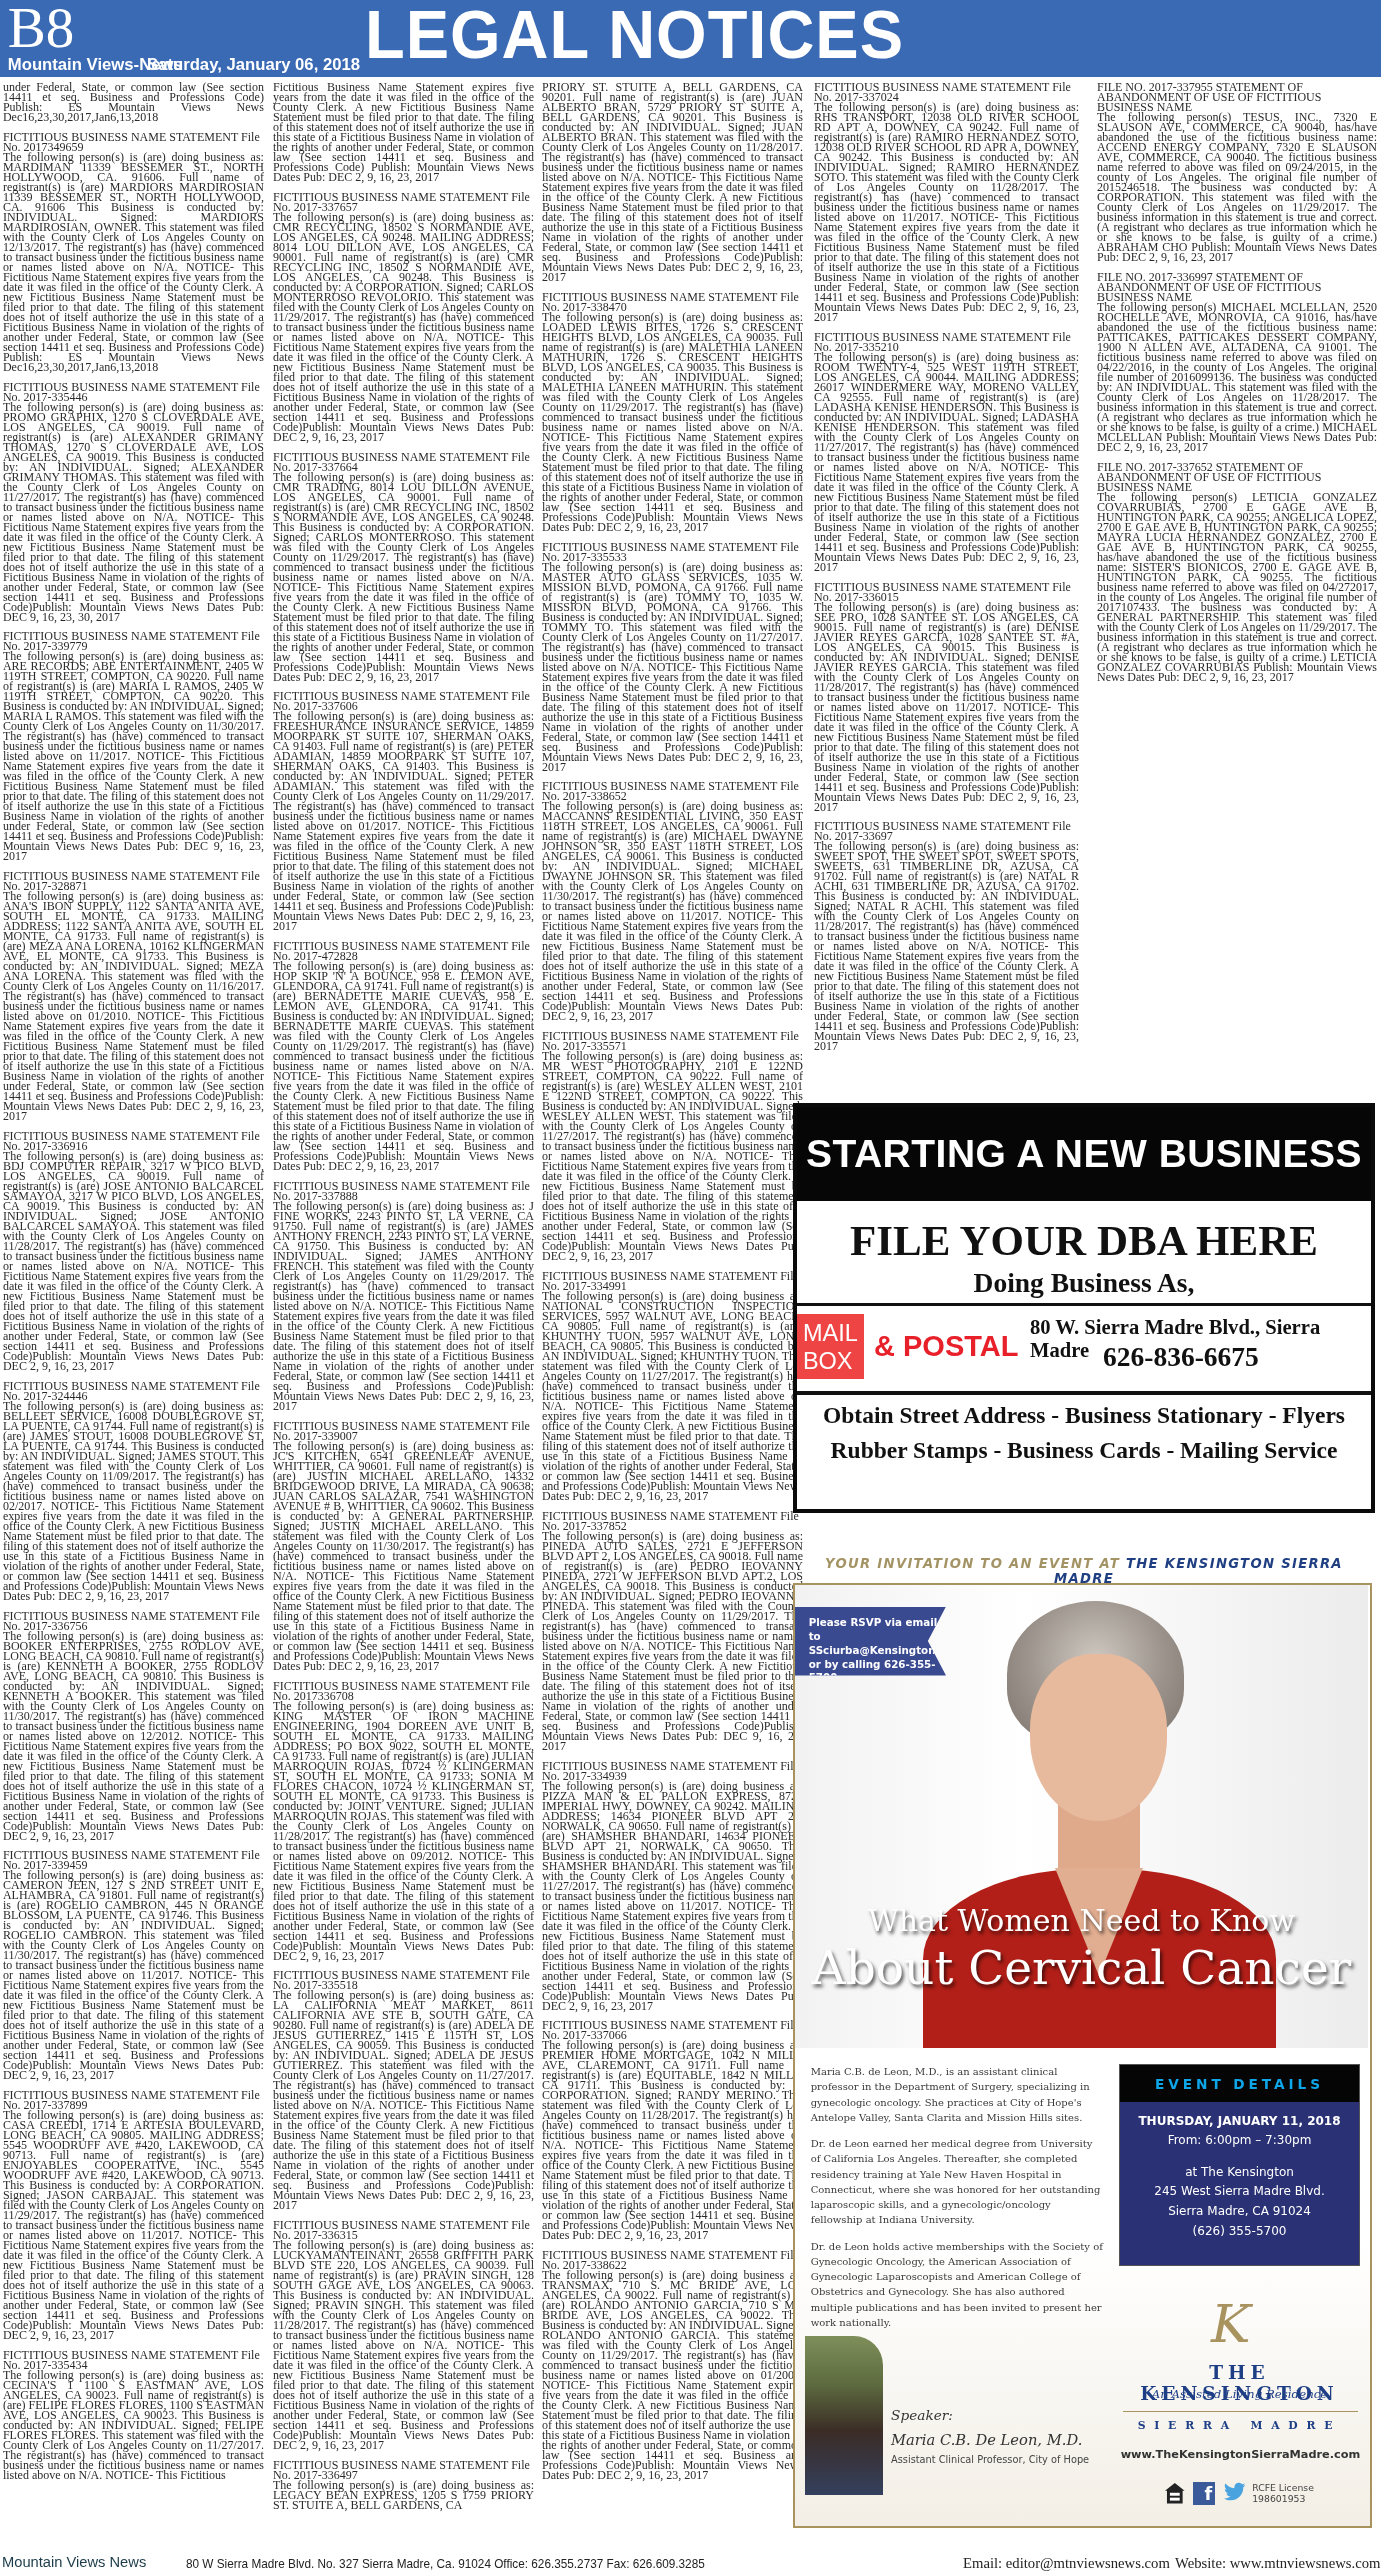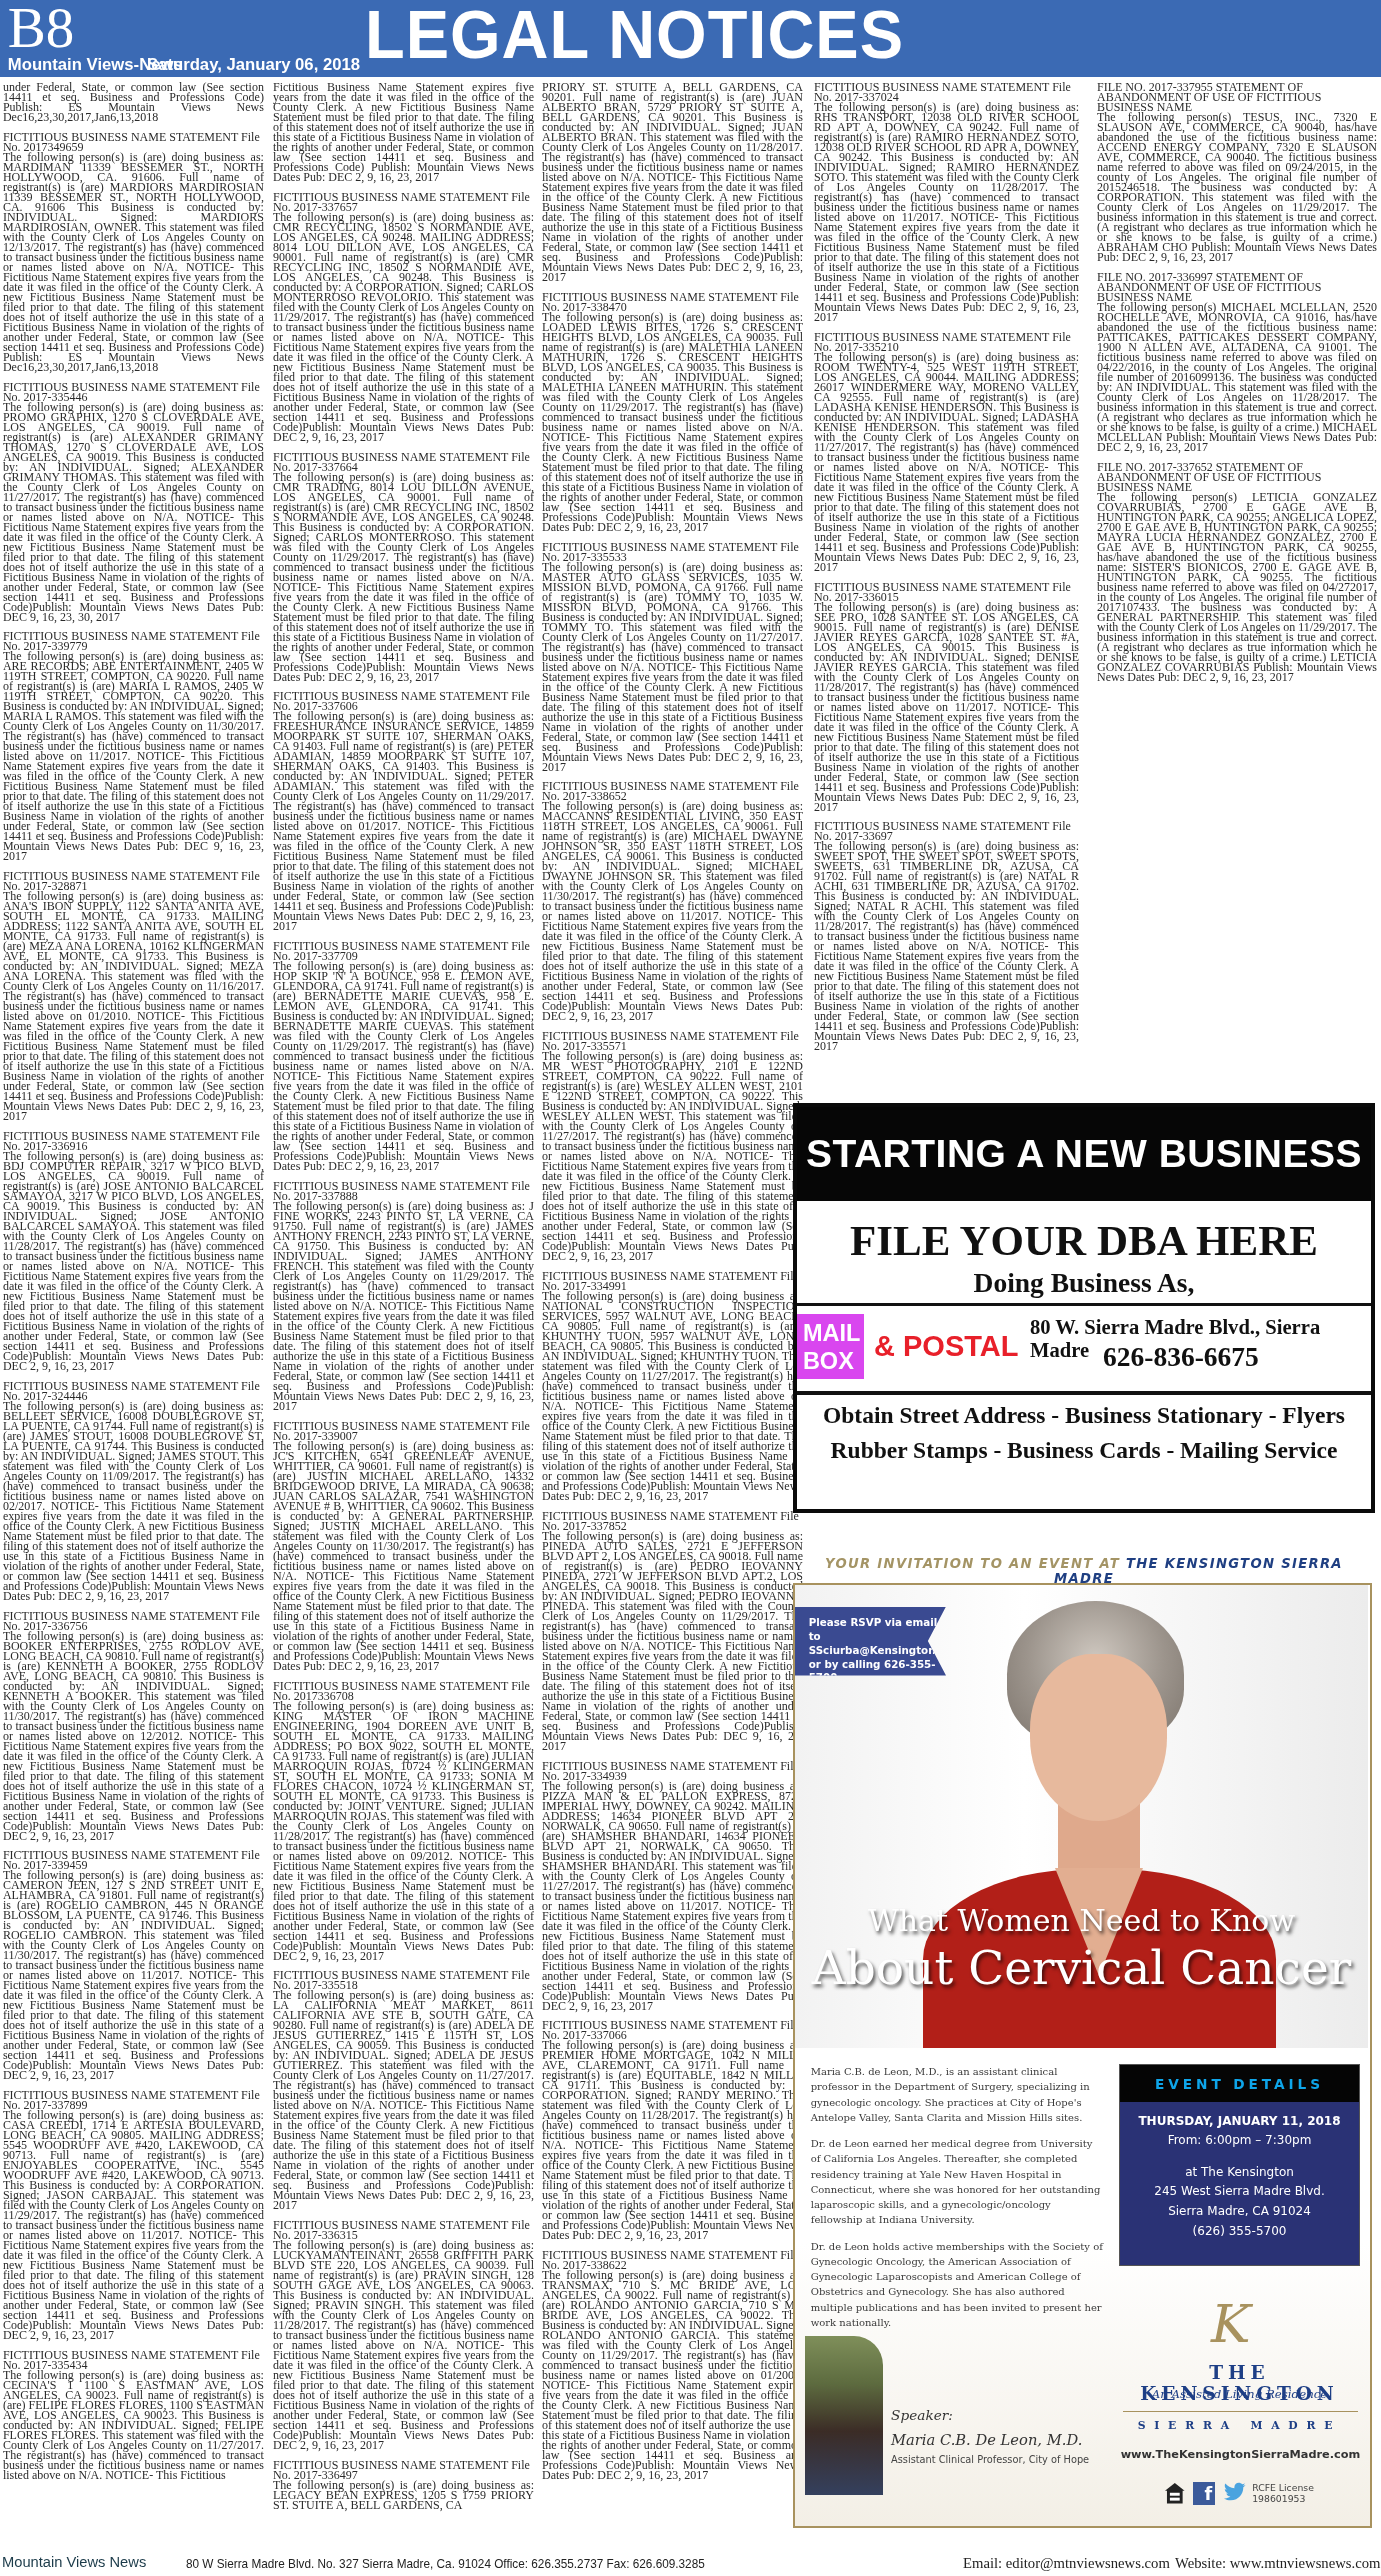--- a/index.html
+++ b/index.html
@@ -25,21 +25,21 @@
   .notice .hd { text-align: left; }
   .notice p { margin: 0; }
 
   
   .dba-ad { position: absolute; left: 793px; top: 1103px; width: 582px; height: 410px; border: 4.9px solid #0a0a0a; background: #fff; }
   .dba-ad .banner { height: 94px; background: #060606; color: #fff; font-family: "Liberation Sans", sans-serif; font-weight: bold; font-size: 39px; text-align: center; line-height: 94px; letter-spacing: 0.5px; }
   .dba-ad .file-here { text-align: center; font-family: "Liberation Serif", serif; font-weight: bold; font-size: 43px; line-height: 51px; margin-top: 13.7px; color: #111; }
   .dba-ad .sub { text-align: center; font-family: "Liberation Serif", serif; font-weight: bold; font-size: 27.5px; line-height: 33px; color: #111; }
   .dba-ad .rule { height: 3.9px; background: #111; margin: 3.9px 0; }
   .dba-ad .store { position: relative; height: 77px; }
-  .dba-ad .logo-box { position: absolute; left: 0; top: 3.9px; width: 67px; height: 65px; background: #d946ef; color: #fff; font-family: "Liberation Sans", sans-serif; font-weight: bold; font-size: 23.5px; line-height: 27.5px; padding: 5.9px 0 0 5.9px; }
+  .dba-ad .logo-box { position: absolute; left: 0; top: 3.9px; width: 67px; height: 65px; background: #ef4444; color: #fff; font-family: "Liberation Sans", sans-serif; font-weight: normal; font-size: 23.5px; line-height: 27.5px; padding: 5.9px 0 0 5.9px; }
   .dba-ad .logo-postal { position: absolute; left: 77px; top: 19.6px; font-family: "Liberation Sans", sans-serif; font-weight: bold; font-size: 29px; color: #e8202a; }
   .dba-ad .addr { position: absolute; left: 233px; top: 5.9px; font-family: "Liberation Serif", serif; font-weight: bold; font-size: 20.6px; color: #111; }
   .dba-ad .phone { position: absolute; left: 306px; top: 31px; font-family: "Liberation Serif", serif; font-weight: bold; font-size: 27.5px; color: #111; }
   .dba-ad .services { text-align: center; font-family: "Liberation Serif", serif; font-weight: bold; font-size: 23.5px; line-height: 29px; margin-top: 5.9px; color: #111; }
 
   
   .kens { position: absolute; left: 793px; top: 1550px; width: 582px; height: 981px; }
   .kens .invite { position: absolute; left: 0; top: 5.9px; width: 582px; text-align: center; font-family: "DejaVu Sans", sans-serif; font-weight: bold; font-size: 13.2px; letter-spacing: 1.3px; color: #a49465; font-style: italic; }
   .kens .invite .blue { color: #1f3f82; }
   .kens .frame { position: absolute; left: 0; top: 33px; width: 579px; height: 945px; border: 2.9px solid #a8925e; background: linear-gradient(#ffffff 0%, #ffffff 70%, #f3efe6 100%); overflow: hidden; }
@@ -148,21 +148,21 @@
       </div>
       <div class="notice">
         <div class="hd">FICTITIOUS BUSINESS NAME STATEMENT File No. 2017-337664</div>
         <p>The following person(s) is (are) doing business as: CMR TRADING, 8014 LOU DILLON AVENUE, LOS ANGELES, CA 90001. Full name of registrant(s) is (are) CMR RECYCLING INC, 18502 S NORMANDIE AVE, LOS ANGELES, CA 90248. This Business is conducted by: A CORPORATION. Signed; CARLOS MONTERROSO. This statement was filed with the County Clerk of Los Angeles County on 11/29/2017. The registrant(s) has (have) commenced to transact business under the fictitious business name or names listed above on N/A. NOTICE- This Fictitious Name Statement expires five years from the date it was filed in the office of the County Clerk. A new Fictitious Business Name Statement must be filed prior to that date. The filing of this statement does not of itself authorize the use in this state of a Fictitious Business Name in violation of the rights of another under Federal, State, or common law (See section 14411 et seq. Business and Professions Code)Publish: Mountain Views News Dates Pub: DEC 2, 9, 16, 23, 2017</p>
       </div>
       <div class="notice">
         <div class="hd">FICTITIOUS BUSINESS NAME STATEMENT File No. 2017-337606</div>
         <p>The following person(s) is (are) doing business as: FREESHURANCE INSURANCE SERVICE, 14859 MOORPARK ST SUITE 107, SHERMAN OAKS, CA 91403. Full name of registrant(s) is (are) PETER ADAMIAN, 14859 MOORPARK ST SUITE 107, SHERMAN OAKS, CA 91403. This Business is conducted by: AN INDIVIDUAL. Signed; PETER ADAMIAN. This statement was filed with the County Clerk of Los Angeles County on 11/29/2017. The registrant(s) has (have) commenced to transact business under the fictitious business name or names listed above on 01/2017. NOTICE- This Fictitious Name Statement expires five years from the date it was filed in the office of the County Clerk. A new Fictitious Business Name Statement must be filed prior to that date. The filing of this statement does not of itself authorize the use in this state of a Fictitious Business Name in violation of the rights of another under Federal, State, or common law (See section 14411 et seq. Business and Professions Code)Publish: Mountain Views News Dates Pub: DEC 2, 9, 16, 23, 2017</p>
       </div>
       <div class="notice">
-        <div class="hd">FICTITIOUS BUSINESS NAME STATEMENT File No. 2017-337709</div>
+        <div class="hd">FICTITIOUS BUSINESS NAME STATEMENT File No. 2017-472828</div>
         <p>The following person(s) is (are) doing business as: HOP SKIP 'N' A BOUNCE, 958 E. LEMON AVE, GLENDORA, CA 91741. Full name of registrant(s) is (are) BERNADETTE MARIE CUEVAS, 958 E. LEMON AVE, GLENDORA, CA 91741. This Business is conducted by: AN INDIVIDUAL. Signed; BERNADETTE MARIE CUEVAS. This statement was filed with the County Clerk of Los Angeles County on 11/29/2017. The registrant(s) has (have) commenced to transact business under the fictitious business name or names listed above on N/A. NOTICE- This Fictitious Name Statement expires five years from the date it was filed in the office of the County Clerk. A new Fictitious Business Name Statement must be filed prior to that date. The filing of this statement does not of itself authorize the use in this state of a Fictitious Business Name in violation of the rights of another under Federal, State, or common law (See section 14411 et seq. Business and Professions Code)Publish: Mountain Views News Dates Pub: DEC 2, 9, 16, 23, 2017</p>
       </div>
       <div class="notice">
         <div class="hd">FICTITIOUS BUSINESS NAME STATEMENT File No. 2017-337888</div>
         <p>The following person(s) is (are) doing business as: J FINE WORKS, 2243 PINTO ST, LA VERNE, CA 91750. Full name of registrant(s) is (are) JAMES ANTHONY FRENCH, 2243 PINTO ST, LA VERNE, CA 91750. This Business is conducted by: AN INDIVIDUAL. Signed; JAMES ANTHONY FRENCH. This statement was filed with the County Clerk of Los Angeles County on 11/29/2017. The registrant(s) has (have) commenced to transact business under the fictitious business name or names listed above on N/A. NOTICE- This Fictitious Name Statement expires five years from the date it was filed in the office of the County Clerk. A new Fictitious Business Name Statement must be filed prior to that date. The filing of this statement does not of itself authorize the use in this state of a Fictitious Business Name in violation of the rights of another under Federal, State, or common law (See section 14411 et seq. Business and Professions Code)Publish: Mountain Views News Dates Pub: DEC 2, 9, 16, 23, 2017</p>
       </div>
       <div class="notice">
         <div class="hd">FICTITIOUS BUSINESS NAME STATEMENT File No. 2017-339007</div>
         <p>The following person(s) is (are) doing business as: JC'S KITCHEN, 6541 GREENLEAF AVENUE, WHITTIER, CA 90601. Full name of registrant(s) is (are) JUSTIN MICHAEL ARELLANO, 14332 BRIDGEWOOD DRIVE, LA MIRADA, CA 90638; JUAN CARLOS SALAZAR, 7541 WASHINGTON AVENUE # B, WHITTIER, CA 90602. This Business is conducted by: A GENERAL PARTNERSHIP. Signed; JUSTIN MICHAEL ARELLANO. This statement was filed with the County Clerk of Los Angeles County on 11/30/2017. The registrant(s) has (have) commenced to transact business under the fictitious business name or names listed above on N/A. NOTICE- This Fictitious Name Statement expires five years from the date it was filed in the office of the County Clerk. A new Fictitious Business Name Statement must be filed prior to that date. The filing of this statement does not of itself authorize the use in this state of a Fictitious Business Name in violation of the rights of another under Federal, State, or common law (See section 14411 et seq. Business and Professions Code)Publish: Mountain Views News Dates Pub: DEC 2, 9, 16, 23, 2017</p>
       </div>

